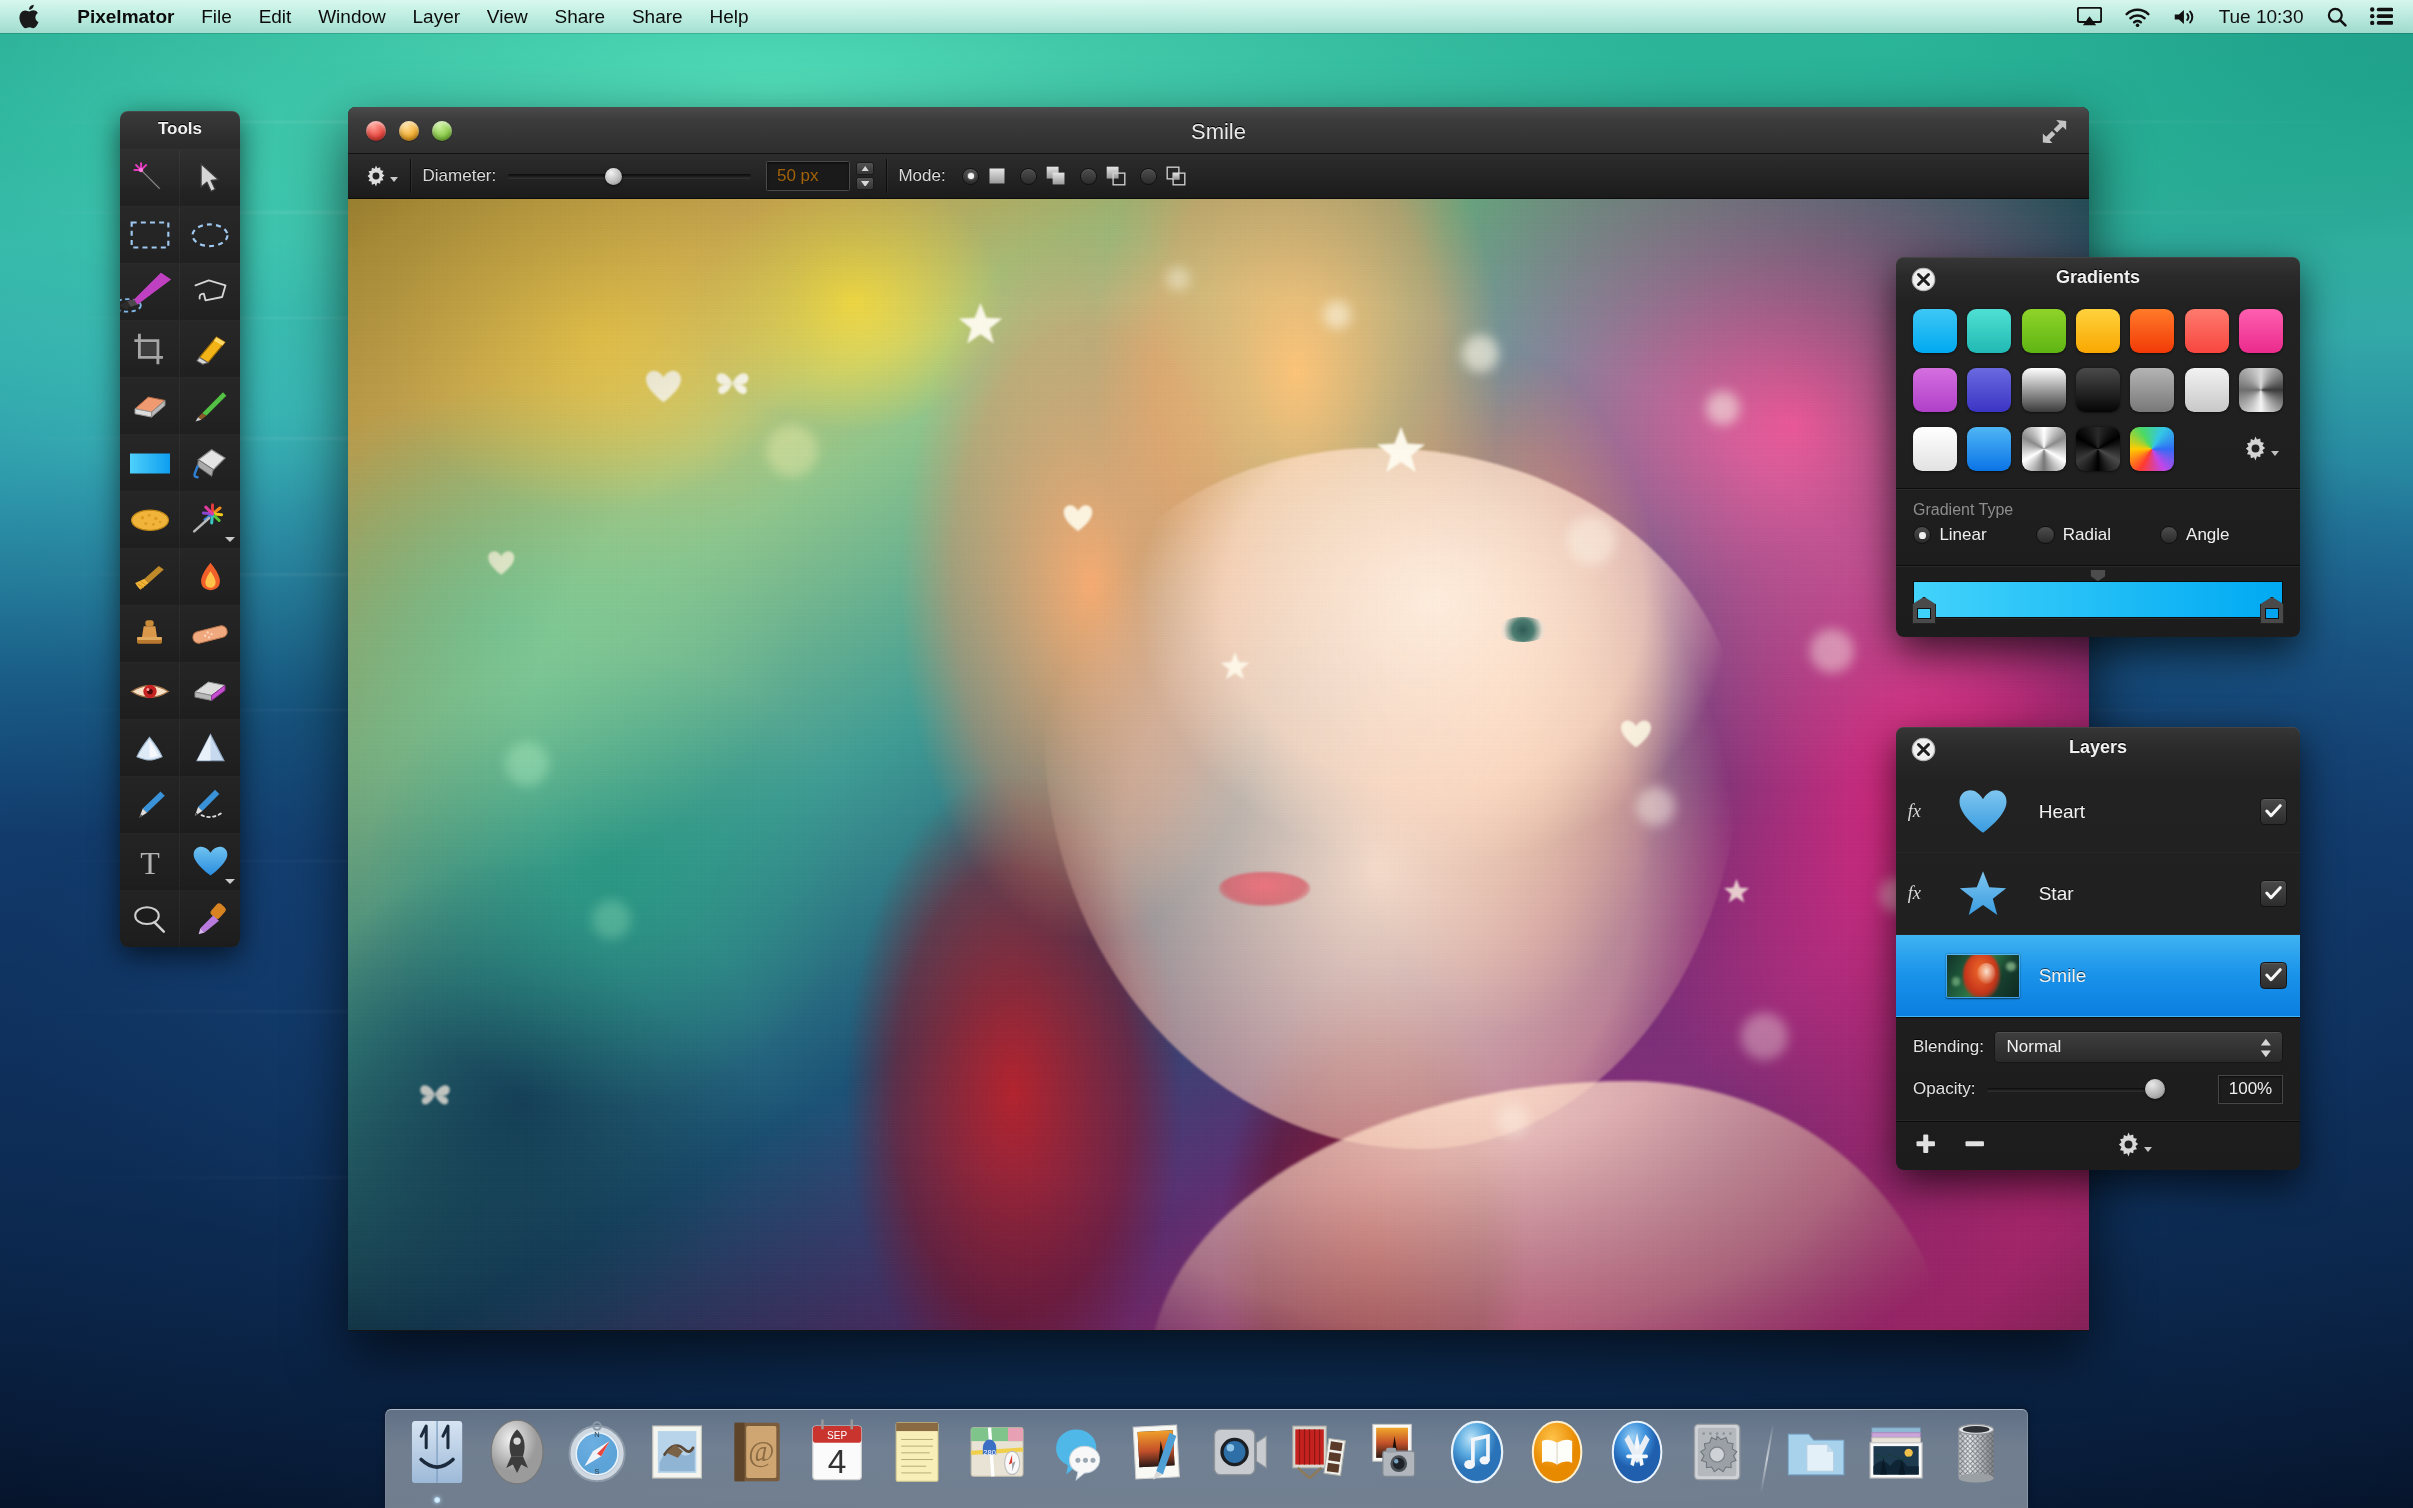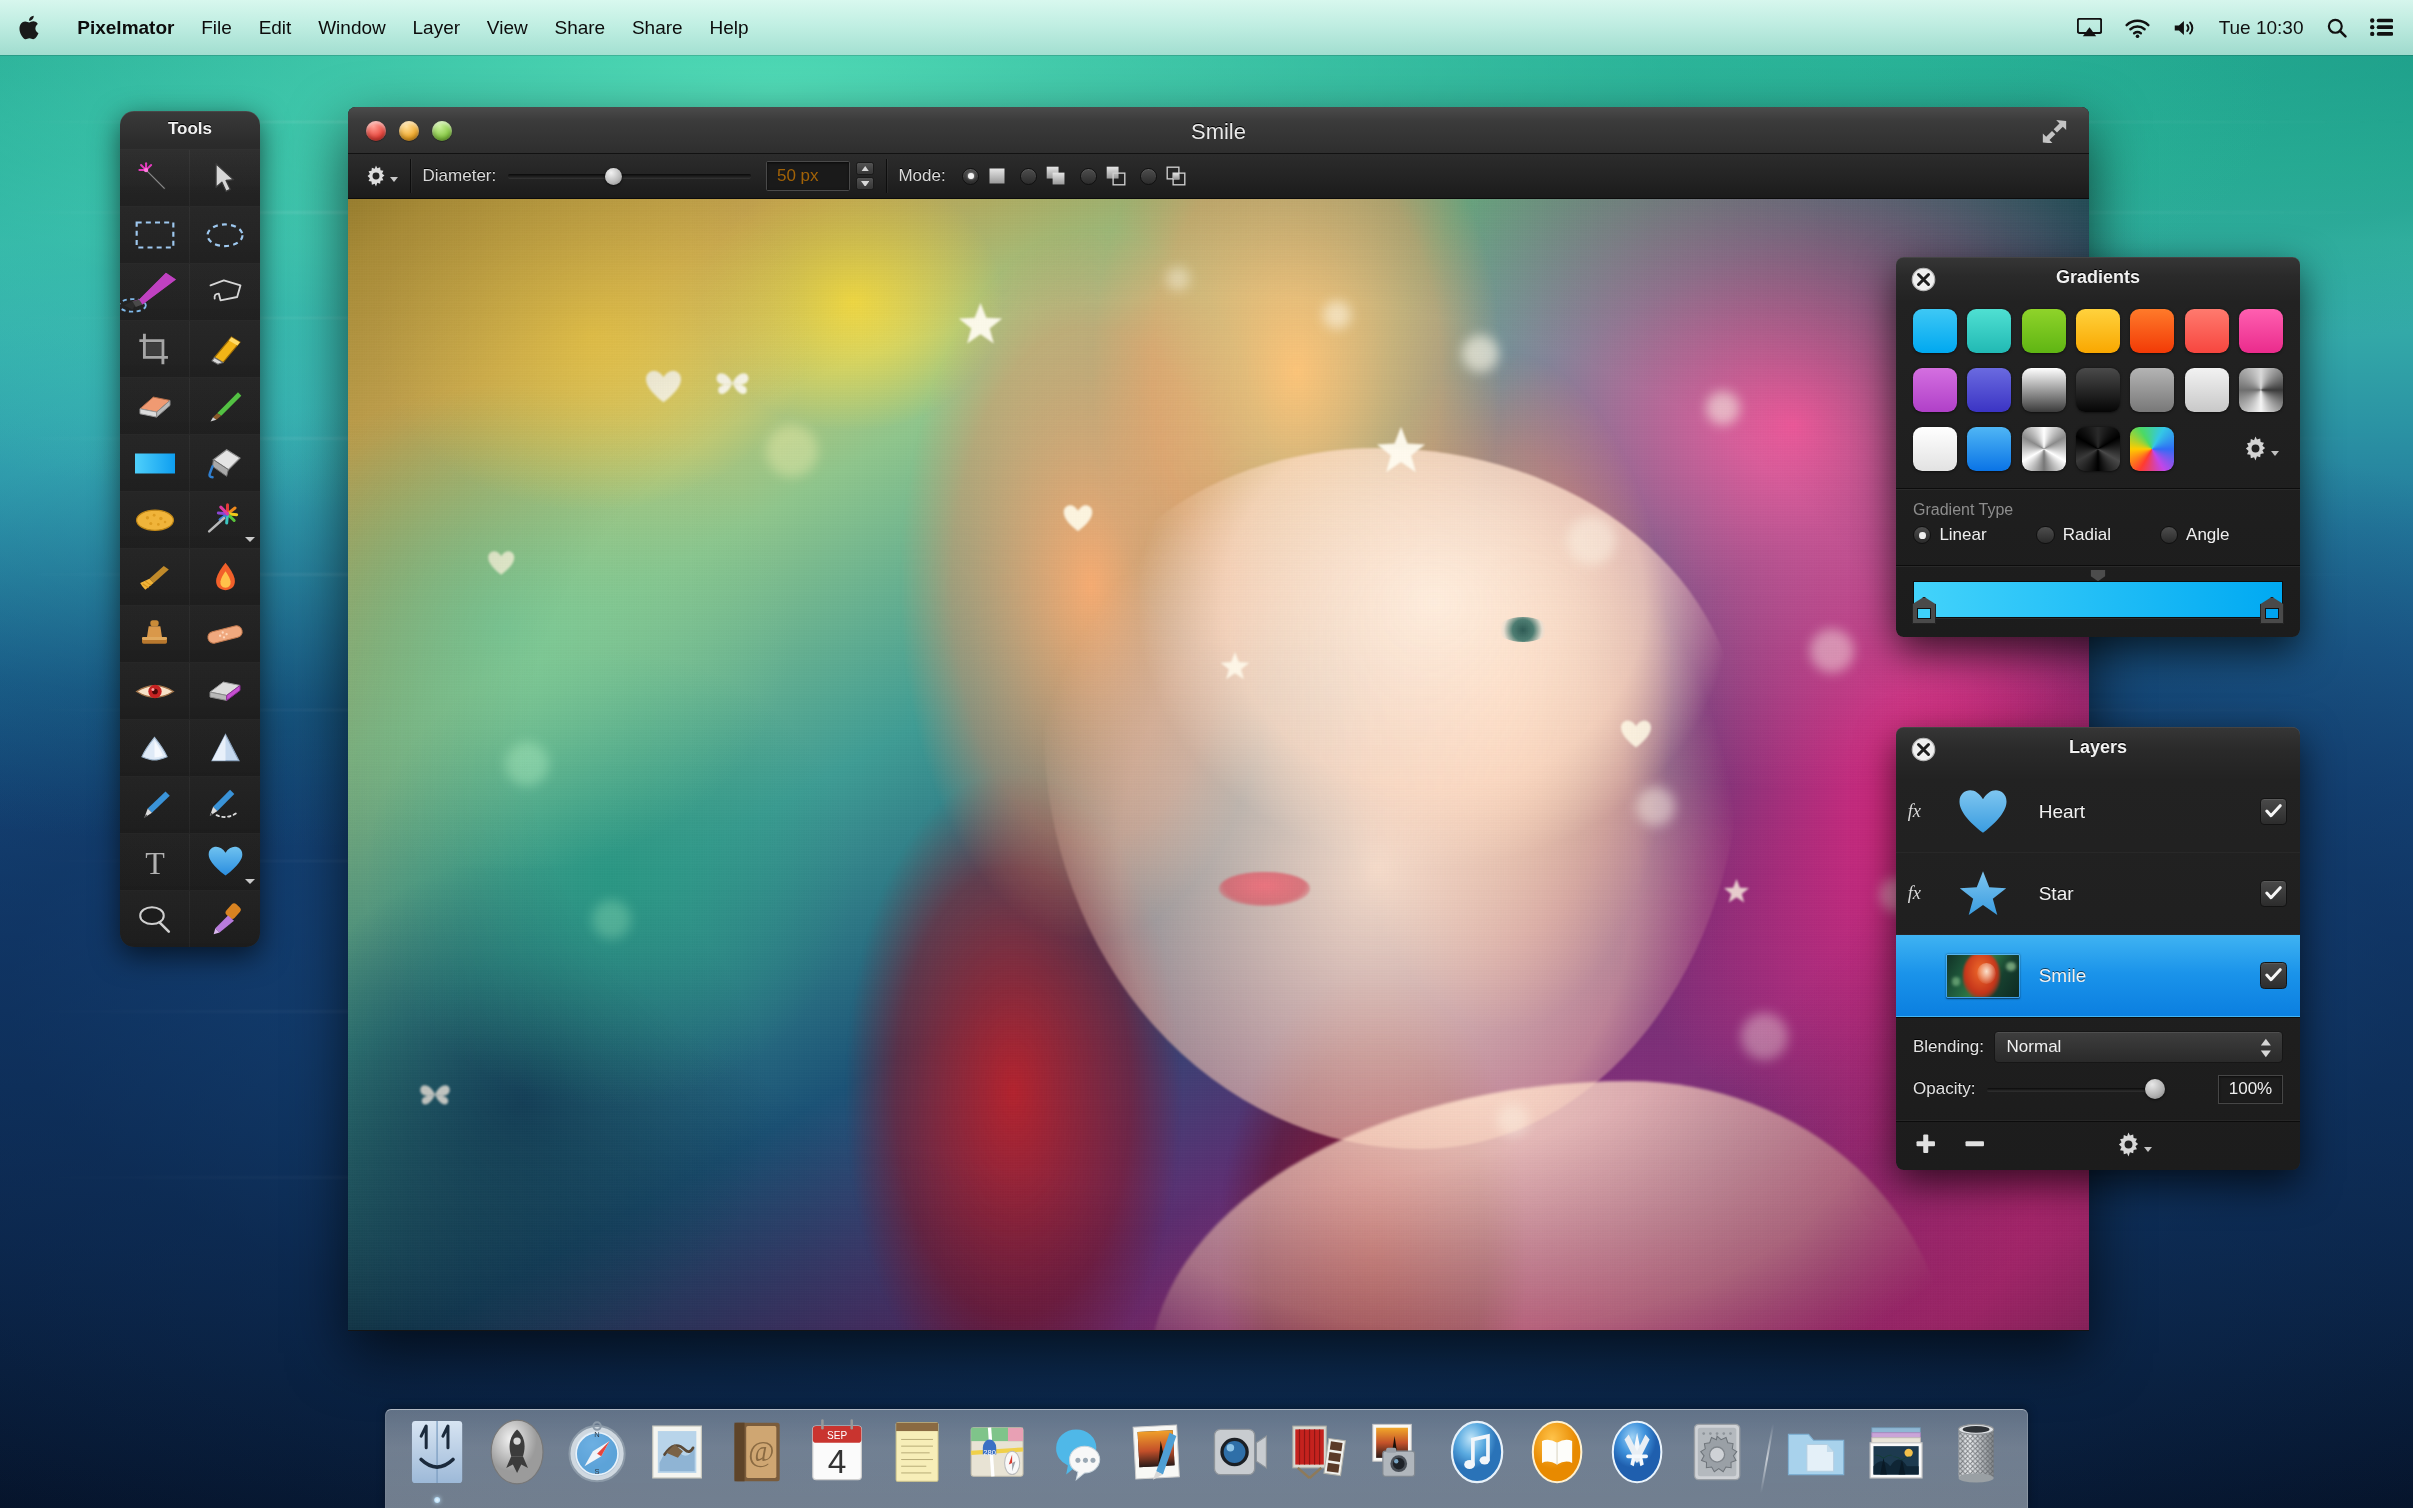--- a/index.html
+++ b/index.html
@@ -26,43 +26,43 @@
         #0e2c58 72%, #0b2246 82%, #081a36 91%, #06142b 100%);
   }
   #desktop .wave {
     position:absolute; left:0; right:0; height:2.5px;
     background:linear-gradient(90deg, rgba(255,255,255,0) 0%, rgba(255,255,255,.16) 18%, rgba(255,255,255,.05) 40%, rgba(255,255,255,.19) 62%, rgba(255,255,255,0) 100%);
     filter:blur(1.3px);
   }
 
   
   #menubar {
-    position:absolute; top:0; left:0; right:0; height:55px;
+    position:absolute; top:0; left:0; right:0; height:33px;
     background:linear-gradient(180deg, rgba(228,252,244,.93) 0%, rgba(205,242,232,.90) 48%, rgba(176,226,214,.88) 100%);
     display:flex; align-items:center;
     padding:0 15px 0 18.4px;
     box-shadow:0 0.8px 0 rgba(0,0,0,.18);
     z-index:900;
   }
   #menubar .apple { margin-right:23.5px; display:flex; align-items:center; }
   #menubar .mi {
     font-size:19px; color:#0c0c0c; padding:0 13.4px; line-height:39px;
     white-space:nowrap; cursor:default;
   }
   #menubar .mi.app { font-weight:bold; }
   #menubar .spacer { flex:1; }
   #menubar .status { display:flex; align-items:center; gap:22px; padding-right:5px; }
   #menubar .status .st { display:flex; align-items:center; }
   #menubar .clock { font-size:19px; color:#101010; white-space:nowrap; }
 
   
   #tools {
-    position:absolute; left:120px; top:111px; width:140px;
+    position:absolute; left:120px; top:111px; width:120px;
     background:linear-gradient(180deg,#3a3a3a 0%,#2b2b2b 4%,#232323 10%,#1e1e1e 100%);
-    border-radius:14px;
+    border-radius:8px;
     box-shadow:0 8.4px 28.5px rgba(0,0,0,.62), inset 0 0.8px 0 rgba(255,255,255,.10);
     z-index:500; overflow:hidden;
   }
   #tools .t-title {
     text-align:center; color:#f2f2f2; font-size:17px; font-weight:bold;
     padding:8.4px 0 10px; text-shadow:0 -0.8px 0 #000;
   }
   #tools .t-grid { display:grid; grid-template-columns:1fr 1fr; }
   #tools .t-cell {
     height:57px; display:flex; align-items:center; justify-content:center;

